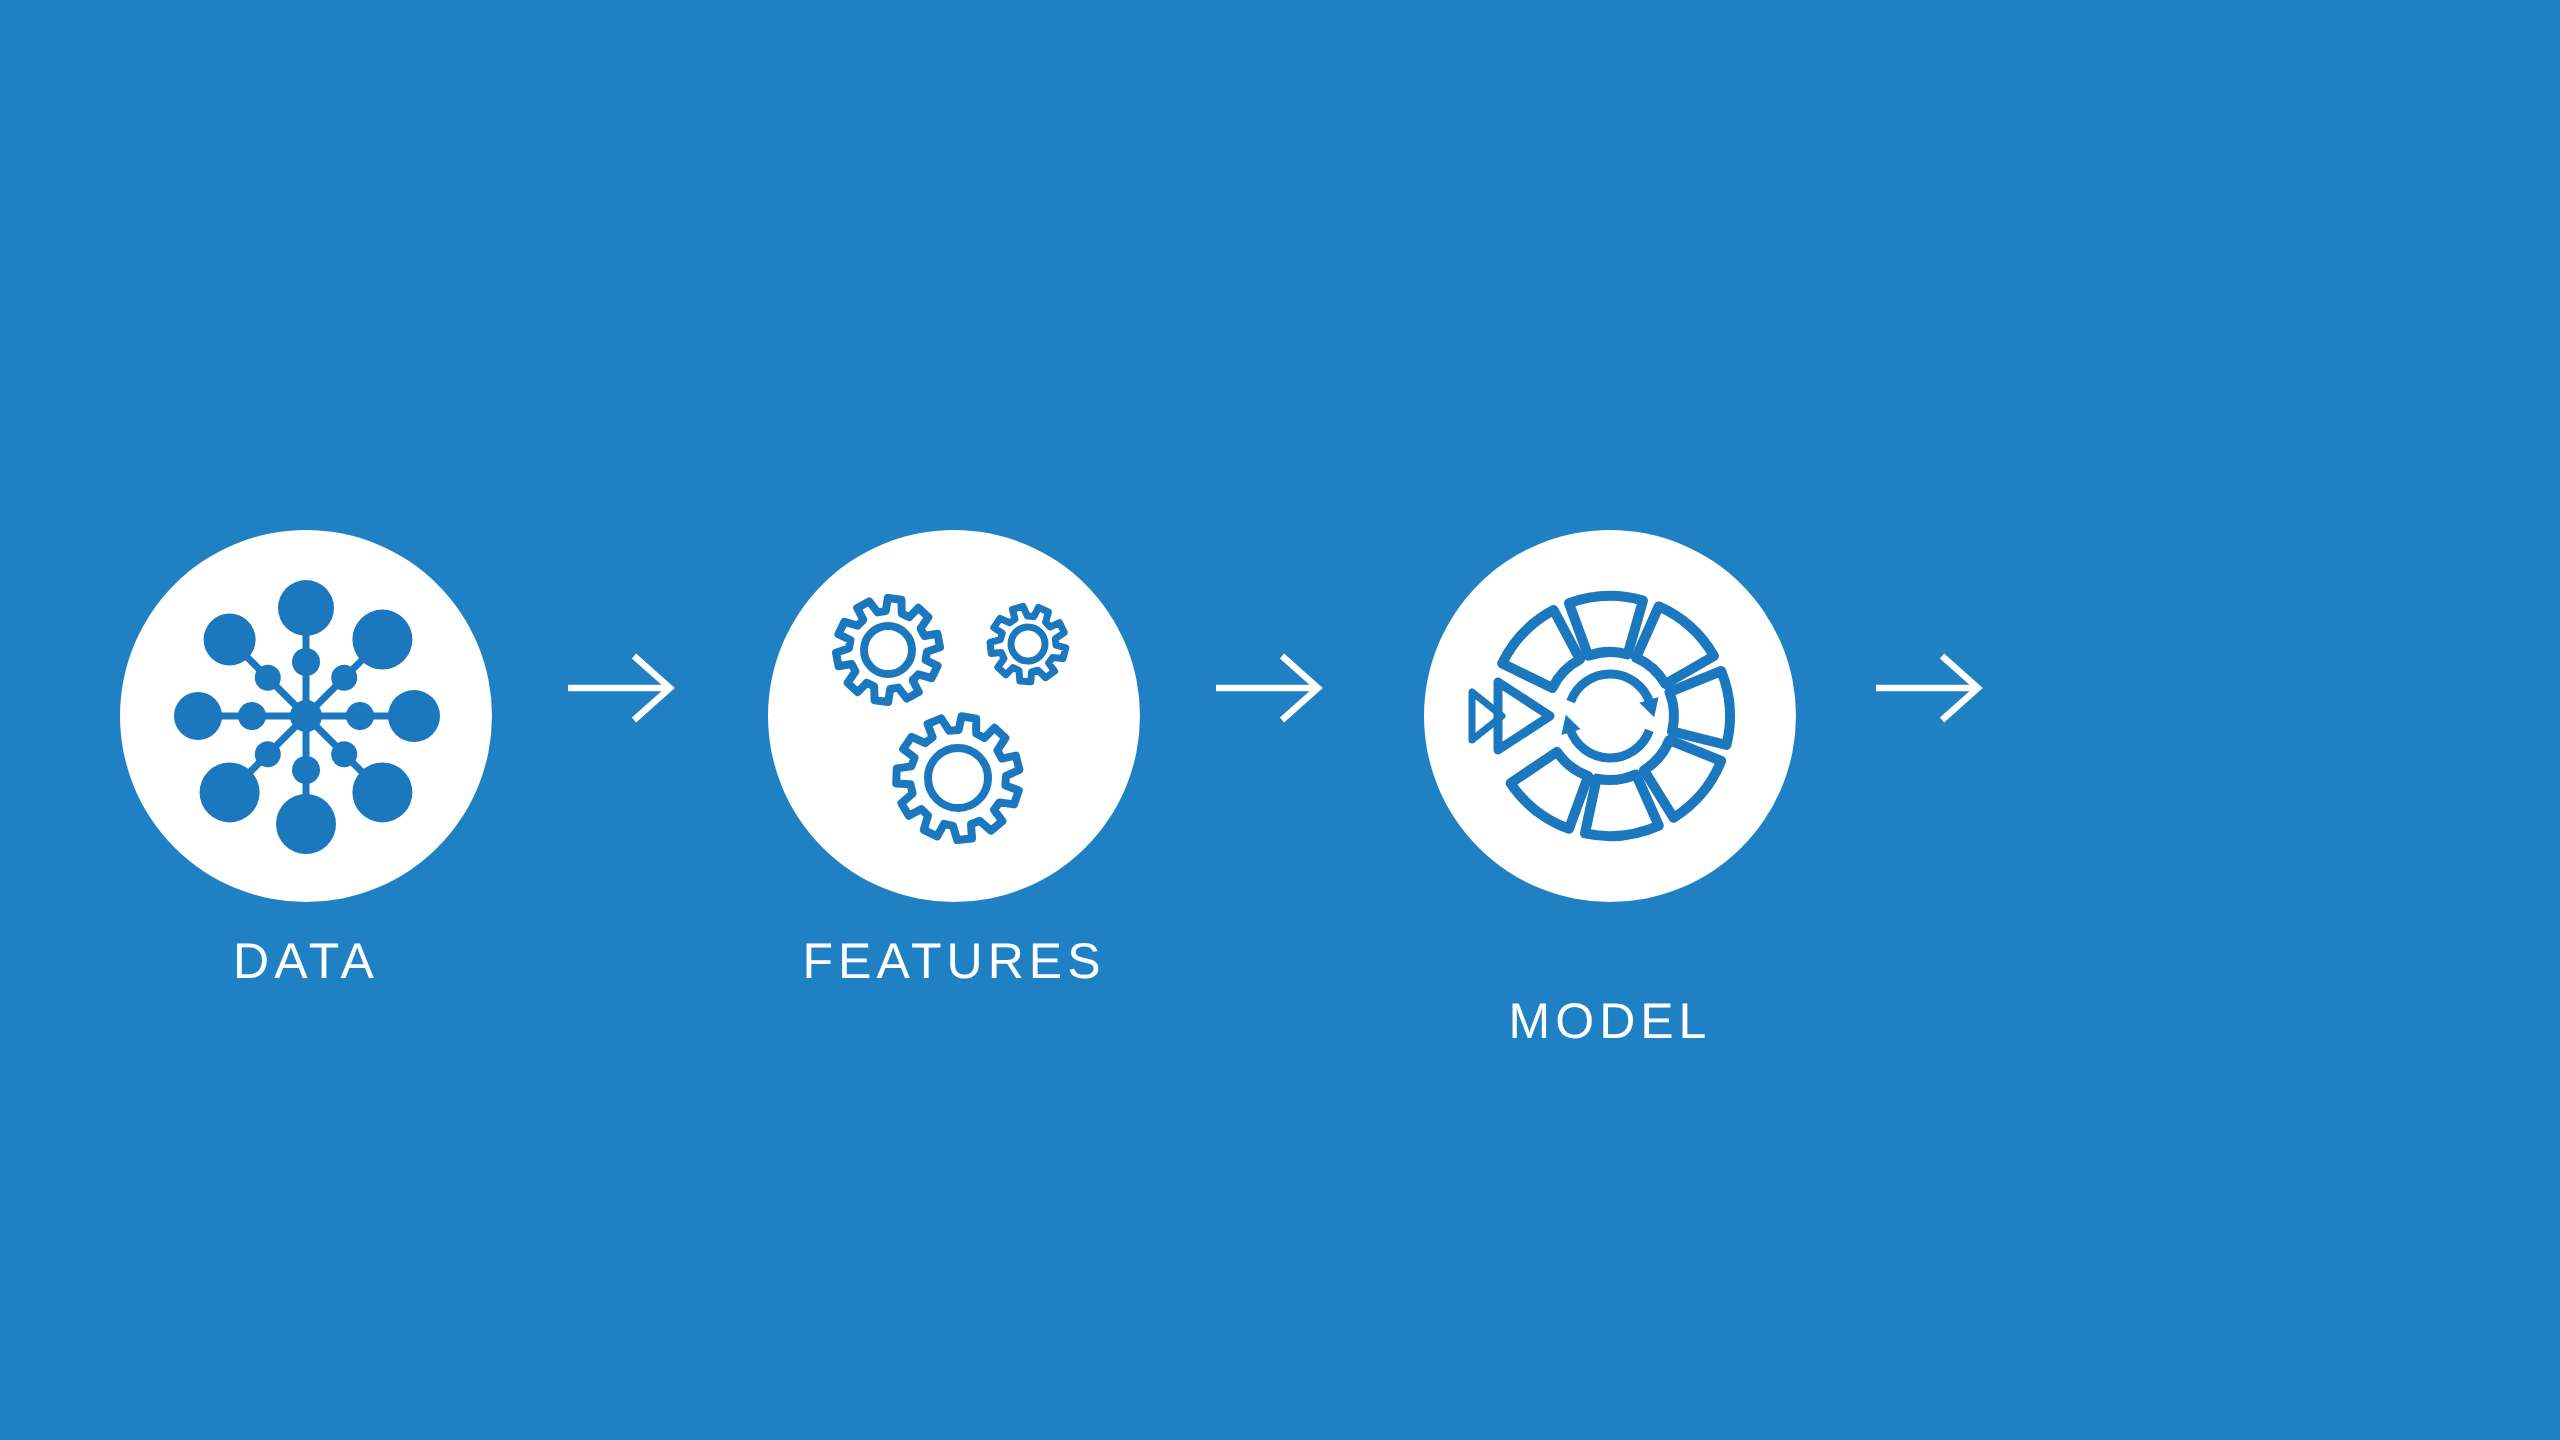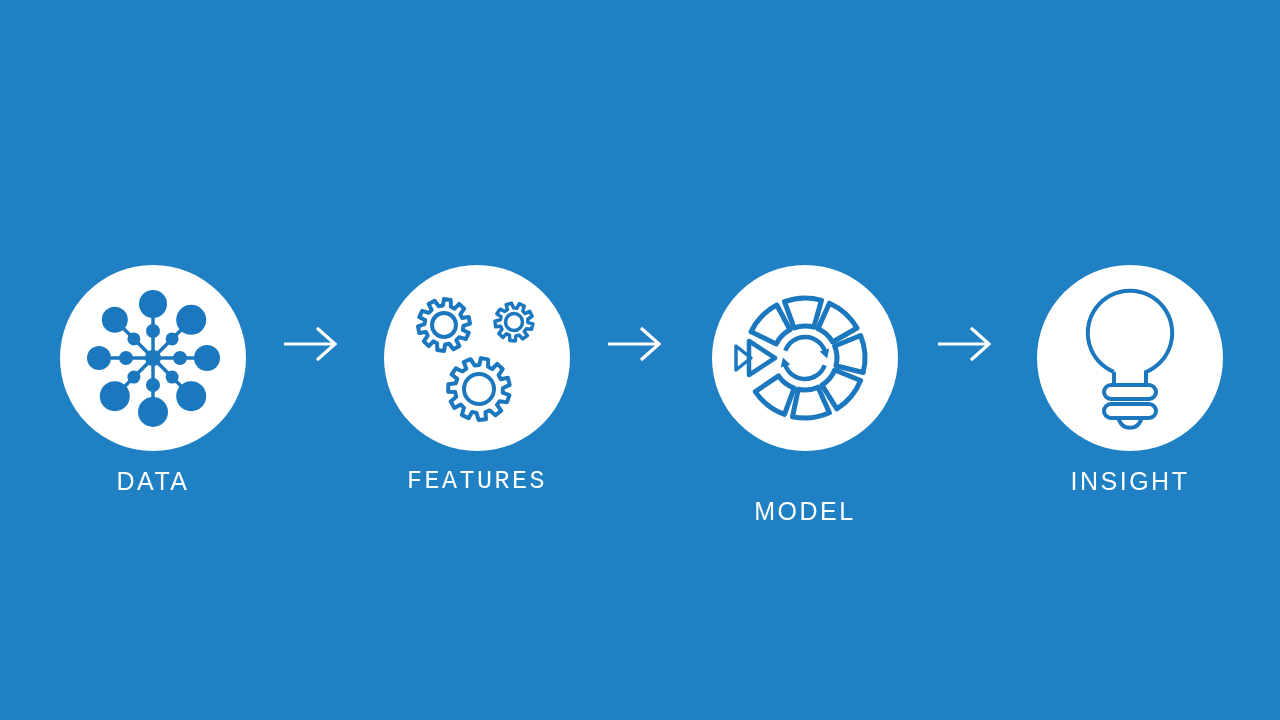--- a/index.html
+++ b/index.html
@@ -69,21 +69,21 @@
     <div class="stage-label">DATA</div>
   </div>
 
   <svg class="flow-arrow" style="left:281px;" viewBox="0 0 64 40">
     <g stroke="#ffffff" stroke-width="3.2" fill="none">
       <line x1="3" y1="20" x2="52" y2="20"></line>
       <polyline points="36,4 54,20 36,36"></polyline>
     </g>
   </svg>
 
-  <div class="stage" style="left:367px;font-family:Liberation Mono, monospace;">
+  <div class="stage" style="left:367px;">
     <div class="bubble">
       <svg width="186" height="186" viewBox="-93 -93 186 186">
         <path class="ic" stroke-width="4" stroke-linejoin="round" d="M-8.2 -25.1L-11.2 -18.9L-17.8 -20.8L-20.7 -17.9L-17.6 -12.0L-23.6 -8.7L-27.8 -14.2L-31.9 -13.5L-32.9 -7.0L-39.7 -7.9L-39.9 -14.8L-43.6 -16.6L-48.2 -11.9L-53.2 -16.6L-49.3 -22.3L-51.2 -26.0L-57.7 -24.9L-59.0 -31.6L-52.5 -33.9L-51.8 -38.0L-57.8 -40.9L-54.8 -47.1L-48.2 -45.2L-45.3 -48.1L-48.4 -54.0L-42.4 -57.3L-38.2 -51.8L-34.1 -52.5L-33.1 -59.0L-26.3 -58.1L-26.1 -51.2L-22.4 -49.4L-17.8 -54.1L-12.8 -49.4L-16.7 -43.7L-14.8 -40.0L-8.3 -41.1L-7.0 -34.4L-13.5 -32.1L-14.2 -28.0Z"></path>
         <circle class="ic" stroke-width="4" cx="-33" cy="-33" r="12"></circle>
         <path class="ic" stroke-width="3.5" stroke-linejoin="round" d="M55.9 -34.1L54.5 -28.7L49.3 -29.2L47.3 -26.5L50.3 -22.4L45.8 -19.1L42.0 -22.9L38.8 -22.1L38.4 -17.1L32.9 -17.5L32.5 -22.8L29.5 -24.2L25.9 -20.6L21.9 -24.4L25.0 -28.8L23.6 -31.8L18.6 -31.3L18.0 -36.8L23.2 -38.2L24.1 -41.4L19.9 -44.2L23.0 -48.8L27.8 -46.6L30.5 -48.4L29.2 -53.3L34.5 -54.8L36.7 -50.0L40.0 -49.7L42.2 -54.3L47.2 -52.0L45.8 -46.9L48.1 -44.5L52.7 -46.7L55.1 -41.7L50.7 -38.7L51.0 -35.4Z"></path>
         <circle class="ic" stroke-width="3.5" cx="37" cy="-36" r="8.5"></circle>
         <path class="ic" stroke-width="4" stroke-linejoin="round" d="M32.4 37.2L30.0 44.2L22.7 43.2L20.0 46.9L24.2 52.6L18.5 57.3L12.8 52.4L8.5 54.1L9.0 61.2L1.6 62.0L-0.5 54.9L-5.0 53.9L-8.4 60.2L-15.1 56.9L-13.0 49.8L-16.3 46.5L-22.6 49.9L-26.3 43.6L-20.7 38.7L-21.8 34.1L-28.9 33.7L-28.6 26.2L-21.3 25.2L-19.7 20.8L-25.4 16.5L-21.2 10.4L-14.4 13.5L-10.7 10.7L-13.2 4.0L-6.4 1.2L-2.4 7.4L2.3 7.0L3.8 0.1L11.1 1.4L11.1 8.8L15.2 11.0L20.2 5.9L25.7 11.0L21.7 17.2L23.9 21.3L30.9 19.8L32.7 26.9L26.0 30.0L25.7 34.7Z"></path>
         <circle class="ic" stroke-width="4" cx="2" cy="31" r="15"></circle>
       </svg>
     </div>
@@ -127,27 +127,14 @@
     <div class="stage-label">MODEL</div>
   </div>
 
   <svg class="flow-arrow" style="left:935px;" viewBox="0 0 64 40">
     <g stroke="#ffffff" stroke-width="3.2" fill="none">
       <line x1="3" y1="20" x2="52" y2="20"></line>
       <polyline points="36,4 54,20 36,36"></polyline>
     </g>
   </svg>
 
-  <div class="stage" style="left:1020px;">
-    <div class="bubble">
-      <svg width="186" height="186" viewBox="-93 -93 186 186">
-        <g class="ic" stroke-width="4">
-          <path d="M -16 14 A 42.2 42.2 0 1 1 16 14 L 16 25 M -16 14 L -16 25"></path>
-          <rect x="-26" y="27" width="52" height="14" rx="7"></rect>
-          <rect x="-26" y="46" width="52" height="14" rx="7"></rect>
-          <path d="M -11 62 A 12 13 0 0 0 11 62" stroke-linecap="round"></path>
-        </g>
-      </svg>
-    </div>
-    <div class="stage-label">INSIGHT</div>
-  </div>
 
 </div>
 
 </body></html>

